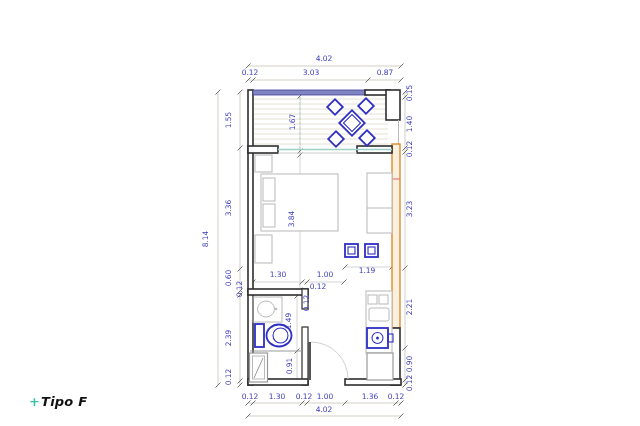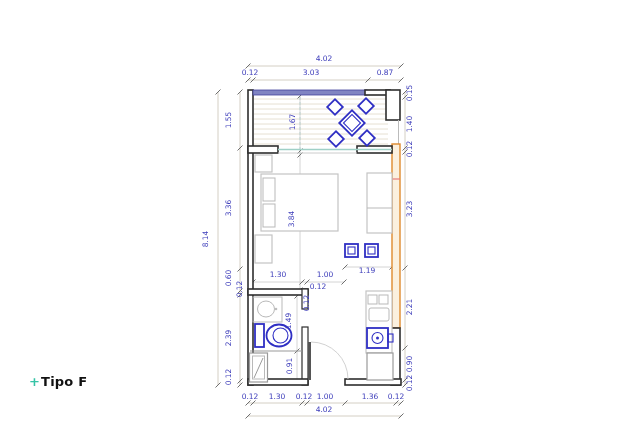--- a/index.html
+++ b/index.html
@@ -1,20 +1,20 @@
 <!DOCTYPE html>
 <html><head>
 <meta charset="utf-8">
 <style>
   html,body{margin:0;padding:0;background:#ffffff;width:640px;height:426px;overflow:hidden;
             font-family:"DejaVu Sans", sans-serif;}
   .stage{position:relative;width:569px;height:426px;background:#fff;margin-top:22px;}
   svg text.dim{font-family:"DejaVu Sans", sans-serif;font-size:7.5px;fill:#3c3cba;}
-  .caption{position:absolute;left:29px;top:352px;font-size:13px;font-weight:bold;color:#111;
-           letter-spacing:.2px;}
+  .caption{position:absolute;left:29px;top:372px;font-size:13px;font-weight:bold;color:#111;
+           letter-spacing:.2px;font-style:italic;}
   .caption .plus{color:#35c3a6;margin-right:1px;}
   
   .wall{fill:#ffffff;stroke:#2e2e2e;stroke-width:1.6;}
   .wallthin{fill:#ffffff;stroke:#2e2e2e;stroke-width:1.2;}
   .orangewall{fill:#fbf0de;stroke:#df8a2e;stroke-width:1.4;}
   .win{fill:#8084c2;stroke:#43439c;stroke-width:.8;}
   .dimline{stroke:#cfc9bd;stroke-width:.9;fill:none;}
   .tick{stroke:#6f6f6f;stroke-width:1;fill:none;}
   .furn{fill:#ffffff;stroke:#c4c4c4;stroke-width:1.2;}
   .furn2{fill:none;stroke:#b9b9b9;stroke-width:1;}

